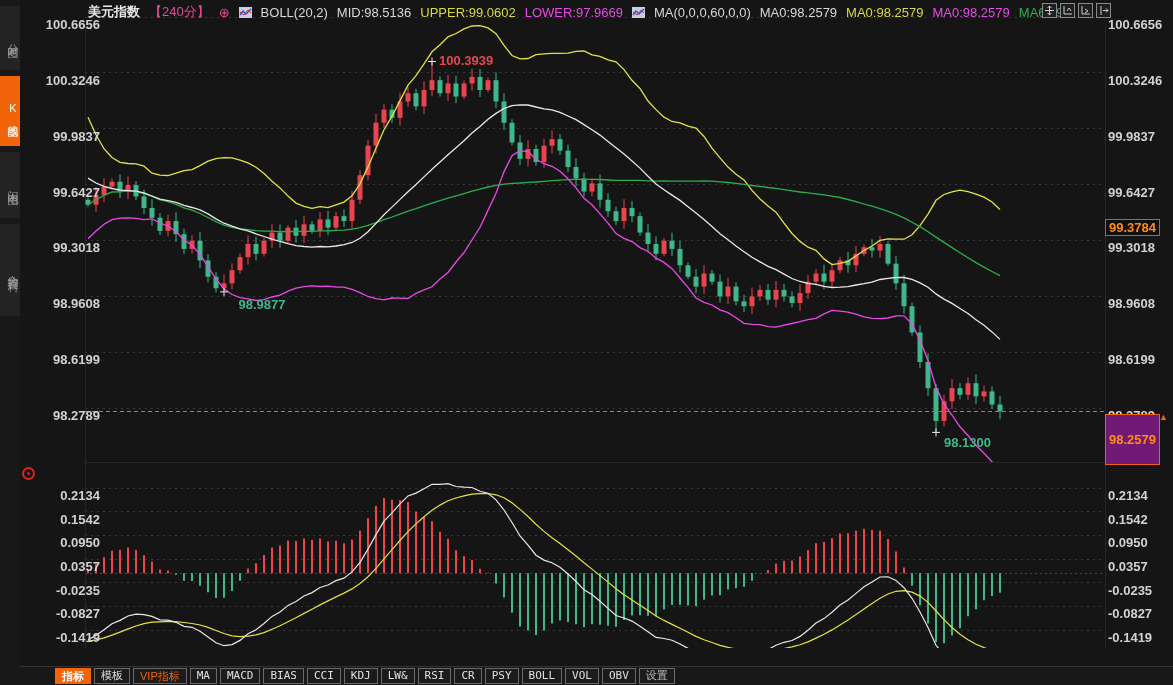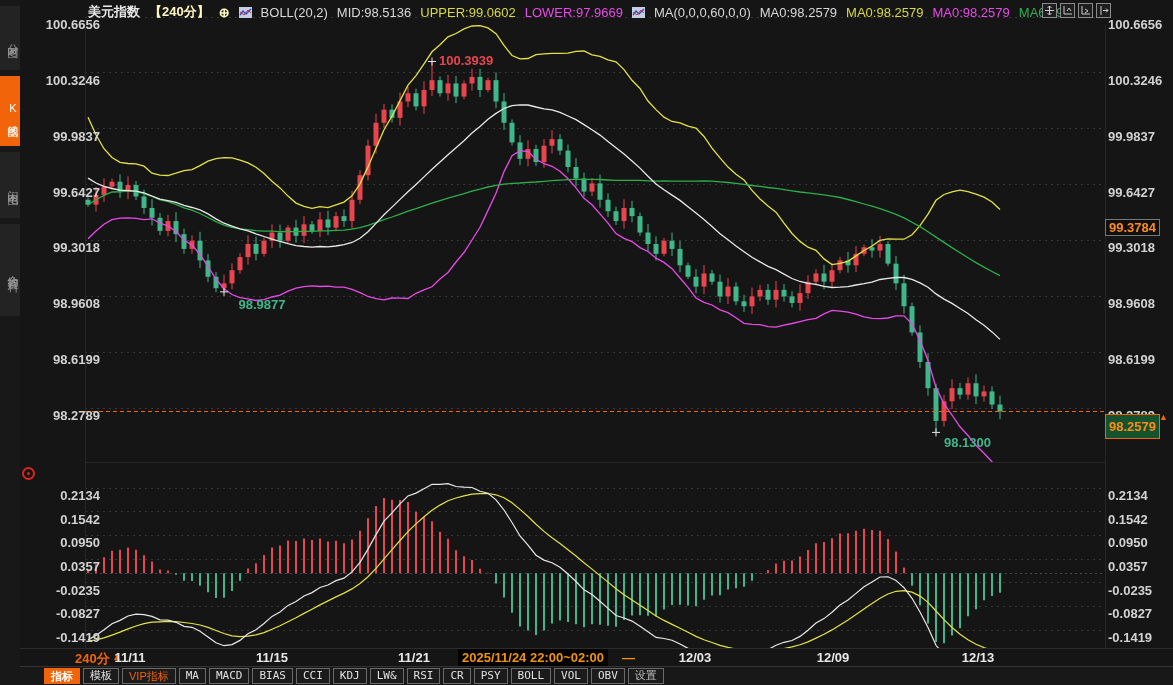--- a/index.html
+++ b/index.html
@@ -8,51 +8,51 @@
   svg#chart{position:absolute;left:0;top:0;}
   
   .sidebar{position:absolute;left:0;top:0;width:20px;height:685px;background:#181818;z-index:30;}
   .side-tab{position:absolute;left:0;width:20px;writing-mode:vertical-rl;text-orientation:upright;
             text-align:center;font-size:11px;color:#9a9a9a;background:#232323;letter-spacing:2px;cursor:pointer;}
   .side-tab.active{background:#f2640a;color:#fff;}
   
   .hdr{position:absolute;left:88px;top:3px;height:18px;display:flex;gap:9px;align-items:center;
        font-size:13px;white-space:nowrap;z-index:20;}
   .c-white{color:#d8d8d8}.c-yellow{color:#d9d943}.c-magenta{color:#e84ae8}.c-green{color:#2fae54}
-  .c-orange{color:#fef9c3;font-weight:bold}.c-bold{font-weight:bold;color:#e8e8e8}
+  .c-orange{color:#ec4899;font-weight:normal}.c-bold{font-weight:bold;color:#e8e8e8}
   .mini-ind{display:inline-block;width:13px;height:11px;background:#c6cfe2;position:relative;}
   .mini-ind svg{position:absolute;left:0;top:0;}
   .hdr-tools{position:absolute;left:1042px;top:3px;display:flex;gap:3px;z-index:20;}
   .tool-btn{width:15px;height:15px;background:#1e1e1e;border:1px solid #8a8a8a;box-sizing:border-box;
             display:flex;align-items:center;justify-content:center;cursor:pointer;}
   
   .tick{position:absolute;font-size:13px;font-weight:bold;color:#d2d2d2;z-index:10;white-space:nowrap;margin-top:8px;}
   .tick.left{left:30px;width:70px;text-align:right;}
   .tick.right{left:1108px;text-align:left;}
   .marker-box{position:absolute;left:1105px;background:#101010;border:1px solid #777;color:#ff8c1a;
               font-size:13px;font-weight:bold;padding:0 3px;z-index:12;}
-  .last-box{position:absolute;left:1105px;background:#14532d;border:1px solid #f2640a;color:#ff8c1a;
-            font-size:13px;font-weight:bold;padding:4px 3px;z-index:12;}
+  .last-box{position:absolute;left:1105px;background:#701a75;border:1px solid #f2640a;color:#ff8c1a;
+            font-size:13px;font-weight:bold;padding:17px 3px;z-index:12;}
   .alert-arrow{color:#f2640a;font-size:9px;margin-left:4px;}
   
   .macd-hdr{position:absolute;left:95px;top:466px;display:flex;gap:12px;font-size:13px;z-index:10;white-space:nowrap;}
   .macd-ico{position:absolute;left:22px;top:467px;width:13px;height:13px;border:2px solid #d22;border-radius:50%;
             box-sizing:border-box;z-index:10;cursor:pointer;}
   .macd-ico:after{content:"";position:absolute;left:3px;top:3px;width:3px;height:3px;background:#d22;border-radius:50%;}
   
   .xrow{position:absolute;left:0;top:648px;width:1173px;height:18px;border-top:1px solid #2c2c2c;z-index:10;}
   .xdate{position:absolute;top:1px;font-size:13px;font-weight:bold;color:#e8e8e8;transform:translateX(-50%);white-space:nowrap;}
   .xperiod{position:absolute;left:75px;top:1px;font-size:13px;font-weight:bold;color:#f2640a;}
   .xarrow{position:absolute;left:112px;top:2px;font-size:10px;color:#f2640a;}
   .xcross{position:absolute;top:0px;background:#000;color:#f0940a;font-size:13px;font-weight:bold;
           padding:1px 4px;white-space:nowrap;}
   .xdash{position:absolute;top:1px;color:#f0940a;font-size:13px;font-weight:bold;}
   
   .toolbar{position:absolute;left:0;top:666px;width:1173px;height:19px;background:#181818;border-top:1px solid #333;
-           display:flex;align-items:center;gap:3px;padding-left:44px;box-sizing:border-box;z-index:10;}
+           display:flex;align-items:center;gap:3px;padding-left:55px;box-sizing:border-box;z-index:10;}
   .tb-btn{font-family:"DejaVu Sans Mono",monospace;font-size:11px;color:#e0e0e0;background:#1b1b1b;
           border:1px solid #6a6a6a;padding:0 6px;line-height:14px;cursor:pointer;white-space:nowrap;}
   .tb-btn.active{background:#f2640a;border-color:#f2640a;color:#fff;font-family:"Liberation Sans",sans-serif;font-weight:bold;}
   .tb-btn.vip{color:#f2640a;font-family:"Liberation Sans",sans-serif;font-weight:normal;}
   .tb-btn.muted{color:#bbb;}
   .watermark{position:absolute;left:1036px;top:626px;font-size:31px;font-weight:bold;color:#f0f0f0;
              letter-spacing:1px;z-index:15;}
 </style>
 </head>
 <body>
@@ -540,27 +540,20 @@
       <div class="tick left" style="top: 574.68px;">-0.0235</div>
       <div class="tick right" style="top: 574.68px;">-0.0235</div>
       <div class="tick left" style="top: 598.34px;">-0.0827</div>
       <div class="tick right" style="top: 598.34px;">-0.0827</div>
       <div class="tick left" style="top: 622px;">-0.1419</div>
       <div class="tick right" style="top: 622px;">-0.1419</div>
       <div class="marker-box" style="top: 218.875px;">99.3784</div>
       <div class="last-box" style="top: 414.44px;">98.2579</div>
     </div>
 
-  <div class="xrow">
-    <span class="xperiod">240分</span>
-    <span class="xarrow">▲</span>
-    <span id="xdates"><span class="xdate" style="left: 130px;">11/11</span><span class="xdate" style="left: 272px;">11/15</span><span class="xdate" style="left: 414px;">11/21</span><span class="xdate" style="left: 695px;">12/03</span><span class="xdate" style="left: 833px;">12/09</span><span class="xdate" style="left: 978px;">12/13</span></span>
-    <span class="xcross" id="xcross" style="left: 458px;">2025/11/24 22:00~02:00</span>
-    <span class="xdash" id="xdashEl" style="left: 622px;">—</span>
-  </div>
 
   <div class="toolbar" id="toolbar">
       <span class="tb-btn active">指标</span>
       <span class="tb-btn">模板</span>
       <span class="tb-btn vip">VIP指标</span>
       <span class="tb-btn">MA</span>
       <span class="tb-btn">MACD</span>
       <span class="tb-btn">BIAS</span>
       <span class="tb-btn">CCI</span>
       <span class="tb-btn">KDJ</span>

